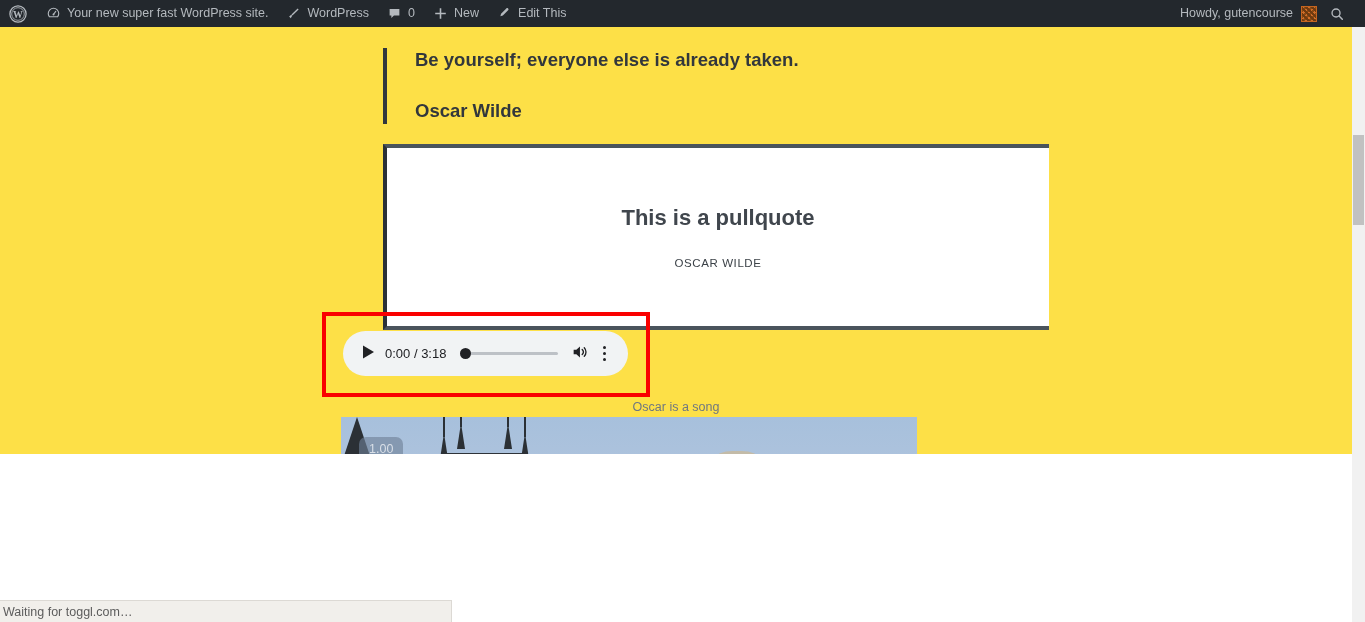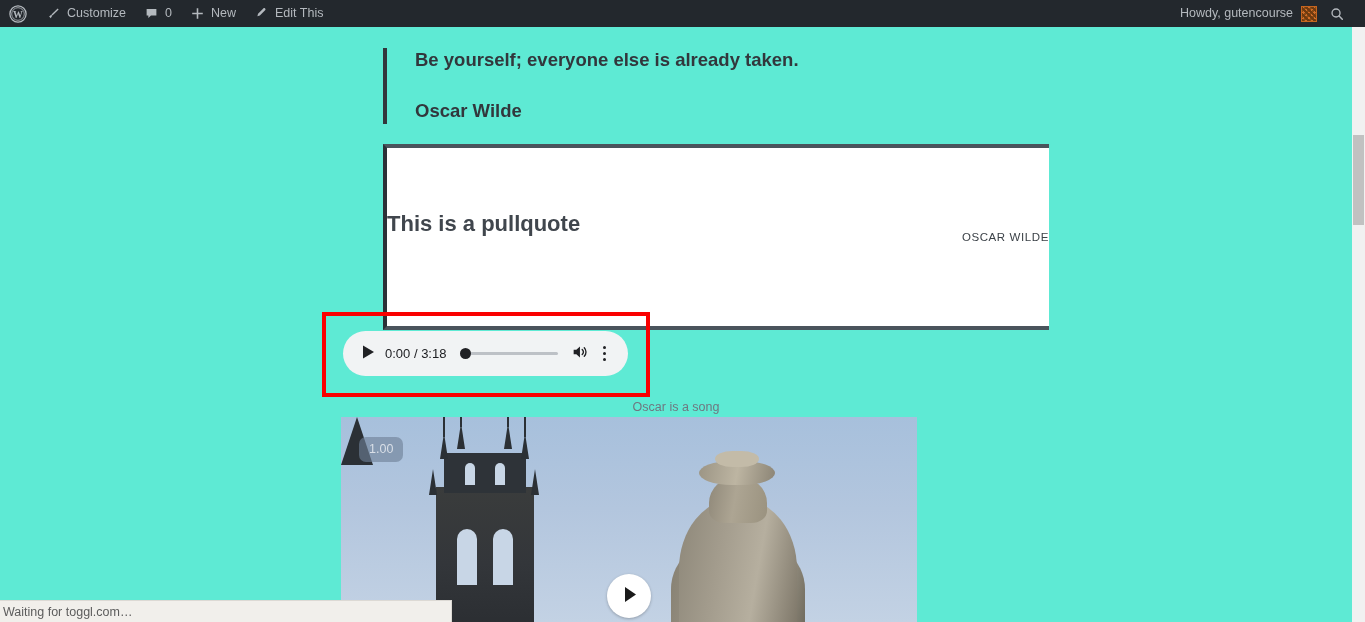--- a/index.html
+++ b/index.html
@@ -57,22 +57,22 @@
     border: 1px solid #c4651f;
     box-sizing: border-box;
   }
   #search-item { padding: 0 12px 0 6px; }
 
   
   #page {
     position: absolute;
     top: 27px; left: 0;
     width: 1352px;
-    height: 595px;
-    background: #5eead4;
+    height: 427px;
+    background: #fde047;
     overflow: hidden;
   }
 
   
   #blockquote {
     position: absolute;
     left: 343px;
     top: 5px;
     width: 660px;
     border-left: 4px solid #32373c;
@@ -94,23 +94,23 @@
     left: 343px;
     top: 101px;
     width: 666px;
     height: 186px;
     border-top: 4px solid #4a545c;
     border-bottom: 4px solid #4a545c;
     border-left: 4px solid #2b3137;
     box-sizing: border-box;
     background: #ffffff;
     display: flex;
-    flex-direction: row;
-    align-items: center;
-    justify-content: space-between;
+    flex-direction: column;
+    align-items: center;
+    justify-content: center;
   }
   #pullquote-text {
     font-size: 22px;
     font-weight: bold;
     color: #40464d;
     text-align: center;
     margin: 0 0 26px 0;
   }
   #pullquote-citation {
     font-size: 11.5px;
@@ -374,29 +374,39 @@
     <div class="ab-item" id="wp-logo-item">
       <span class="ab-icon">
         <svg width="18" height="18" viewBox="0 0 20 20">
           <circle cx="10" cy="10" r="9" fill="none" stroke="#b4b9be" stroke-width="1.4"></circle>
           <circle cx="10" cy="10" r="7" fill="none" stroke="#b4b9be" stroke-width="0.9"></circle>
           <text x="10" y="14.5" font-family="Liberation Serif, serif" font-size="11" font-weight="bold" text-anchor="middle" fill="#b4b9be">W</text>
         </svg>
       </span>
     </div>
 
+    <div class="ab-item">
+      <span class="ab-icon">
+        <svg width="15" height="15" viewBox="0 0 20 20">
+          <path d="M10 3a7 7 0 0 0-7 7 7 7 0 0 0 1.6 4.4h10.8A7 7 0 0 0 17 10a7 7 0 0 0-7-7z" fill="none" stroke="#b4b9be" stroke-width="1.5"></path>
+          <path d="M10 11.2 13 7.2" stroke="#b4b9be" stroke-width="1.5" stroke-linecap="round"></path>
+          <circle cx="10" cy="11.4" r="1.3" fill="#b4b9be"></circle>
+        </svg>
+      </span>
+      <span class="ab-label">Your new super fast WordPress site.</span>
+    </div>
 
     <div class="ab-item">
       <span class="ab-icon">
         <svg width="15" height="15" viewBox="0 0 20 20">
           <path d="M15.5 3.2 16.8 4.5 8.6 12.7 7.3 11.4z" fill="#b4b9be"></path>
           <path d="M7 11.8 8.2 13 6.4 16.2 4.2 14z" fill="#b4b9be"></path>
         </svg>
       </span>
-      <span class="ab-label">Customize</span>
+      <span class="ab-label">WordPress</span>
     </div>
 
     <div class="ab-item">
       <span class="ab-icon">
         <svg width="15" height="15" viewBox="0 0 20 20">
           <path d="M3.5 4h13v8.5h-7.2L5.8 16v-3.5H3.5z" fill="#b4b9be"></path>
         </svg>
       </span>
       <span class="ab-label">0</span>
     </div>

